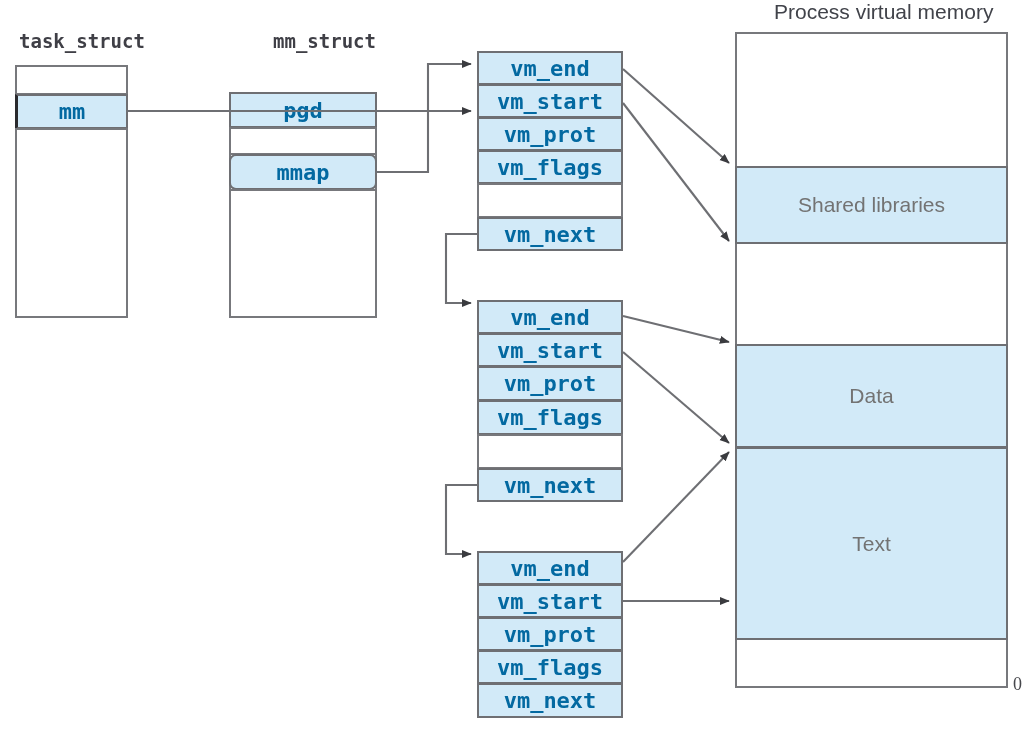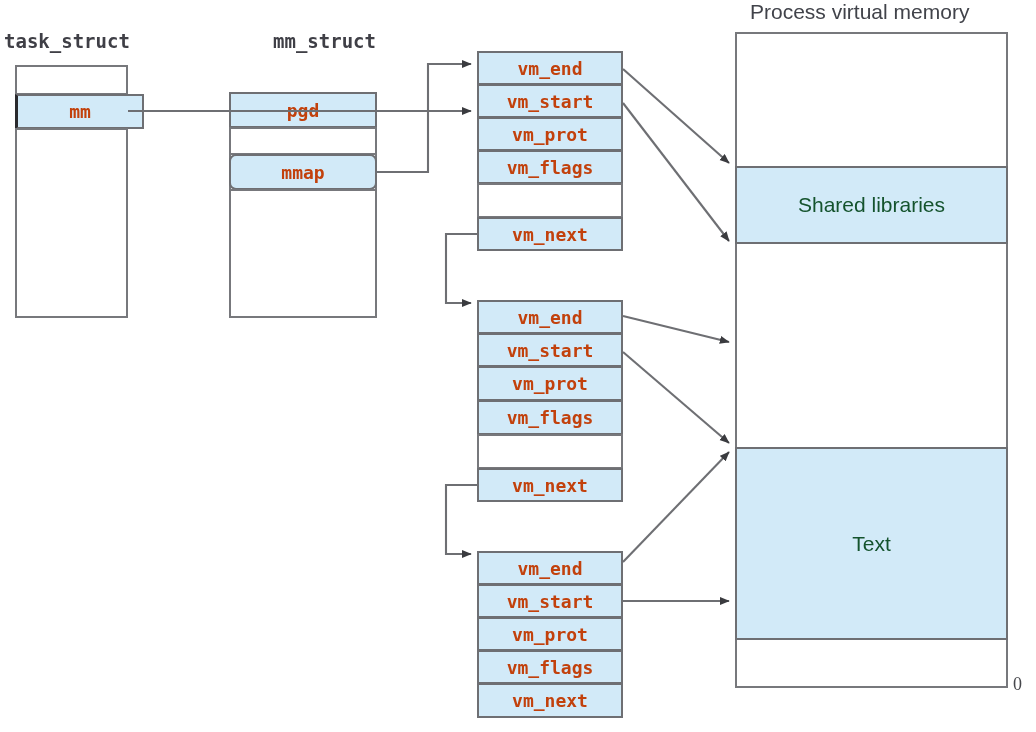--- a/index.html
+++ b/index.html
@@ -25,20 +25,21 @@
     color: #3f3f46;
     white-space: nowrap;
     letter-spacing: 0px;
   }
   .lbl-sans {
     position: absolute;
     font-family: "Liberation Sans", sans-serif;
     font-size: 21px;
     color: #41434a;
     white-space: nowrap;
+    margin-left: 24px;
   }
   .lbl-num {
     position: absolute;
     font-family: "Liberation Serif", serif;
     font-size: 18px;
     color: #46474c;
   }
   
   .boxframe {
     position: absolute;
@@ -48,40 +49,40 @@
   }
   .cell {
     position: absolute;
     box-sizing: border-box;
     border: 2px solid #6e6f73;
     background: #d2eaf8;
     display: flex;
     align-items: center;
     justify-content: center;
     font-family: "DejaVu Sans Mono", monospace;
-    font-size: 18px;
+    font-size: 22px;
     font-weight: bold;
-    color: #c2410c;
+    color: #0369a1;
     letter-spacing: 0px;
   }
   .cell.plain {
     background: #ffffff;
     border-color: #77787c;
   }
   .memcell {
     position: absolute;
     box-sizing: border-box;
     border: 2px solid #6e6f73;
     background: #d2eaf8;
     display: flex;
     align-items: center;
     justify-content: center;
     font-family: "Liberation Sans", sans-serif;
     font-size: 21px;
-    color: #14532d;
+    color: #737373;
   }
   .memframe {
     position: absolute;
     box-sizing: border-box;
     border: 2px solid #77787c;
     background: #ffffff;
   }
   svg.overlay {
     position: absolute;
     left: 0;
@@ -89,25 +90,25 @@
     width: 1036px;
     height: 732px;
     pointer-events: none;
   }
 </style>
 </head>
 <body>
 
 <div id="canvas">
 
-  <div class="lbl-mono" style="left:4px; top:30px;">task_struct</div>
+  <div class="lbl-mono" style="left:19px; top:30px;">task_struct</div>
 
   <div class="boxframe" style="left:15px; top:65px; width:113px; height:253px;"></div>
   <div class="cell plain" style="left:15px; top:65px; width:113px; height:30px;"></div>
-  <div class="cell" style="left:15px; top:94px; width:129px; height:35px; border-left-color:#2a2a2e; border-left-width:3px;">mm</div>
+  <div class="cell" style="left:15px; top:94px; width:113px; height:35px; border-left-color:#2a2a2e; border-left-width:3px;">mm</div>
   <div class="cell plain" style="left:15px; top:128px; width:113px; height:190px;"></div>
 
   <div class="lbl-mono" style="left:245px; top:30px;padding-left:28px;">mm_struct</div>
 
   <div class="boxframe" style="left:229px; top:92px; width:148px; height:226px;"></div>
   <div class="cell" style="left:229px; top:92px; width:148px; height:36px;">pgd</div>
   <div class="cell plain" style="left:229px; top:127px; width:148px; height:28px;"></div>
   <div class="cell" style="left:229px; top:154px; width:148px; height:36px;border-radius:7px;">mmap</div>
   <div class="cell plain" style="left:229px; top:189px; width:148px; height:129px;"></div>
 
@@ -132,20 +133,21 @@
   <div class="cell" style="left:477px; top:551px; width:146px; height:34px;">vm_end</div>
   <div class="cell" style="left:477px; top:584px; width:146px; height:34px;">vm_start</div>
   <div class="cell" style="left:477px; top:617px; width:146px; height:34px;">vm_prot</div>
   <div class="cell" style="left:477px; top:650px; width:146px; height:34px;">vm_flags</div>
   <div class="cell" style="left:477px; top:683px; width:146px; height:35px;">vm_next</div>
 
   <div class="lbl-sans" style="left:750px; top:0px;">Process virtual memory</div>
 
   <div class="memframe" style="left:735px; top:32px; width:273px; height:656px;"></div>
   <div class="memcell" style="left:735px; top:166px; width:273px; height:78px;">Shared libraries</div>
+  <div class="memcell" style="left:735px; top:344px; width:273px; height:104px;">Data</div>
   <div class="memcell" style="left:735px; top:447px; width:273px; height:193px;">Text</div>
 
   <div class="lbl-num" style="left:1013px; top:674px;">0</div>
 
   <svg class="overlay" viewBox="0 0 1036 732" xmlns="http://www.w3.org/2000/svg">
     <defs>
       <marker id="ah" markerWidth="11" markerHeight="11" refX="9.2" refY="4" orient="auto" markerUnits="userSpaceOnUse">
         <path d="M0,0 L10,4 L0,8 z" fill="#3a3b3f"></path>
       </marker>
     </defs>

